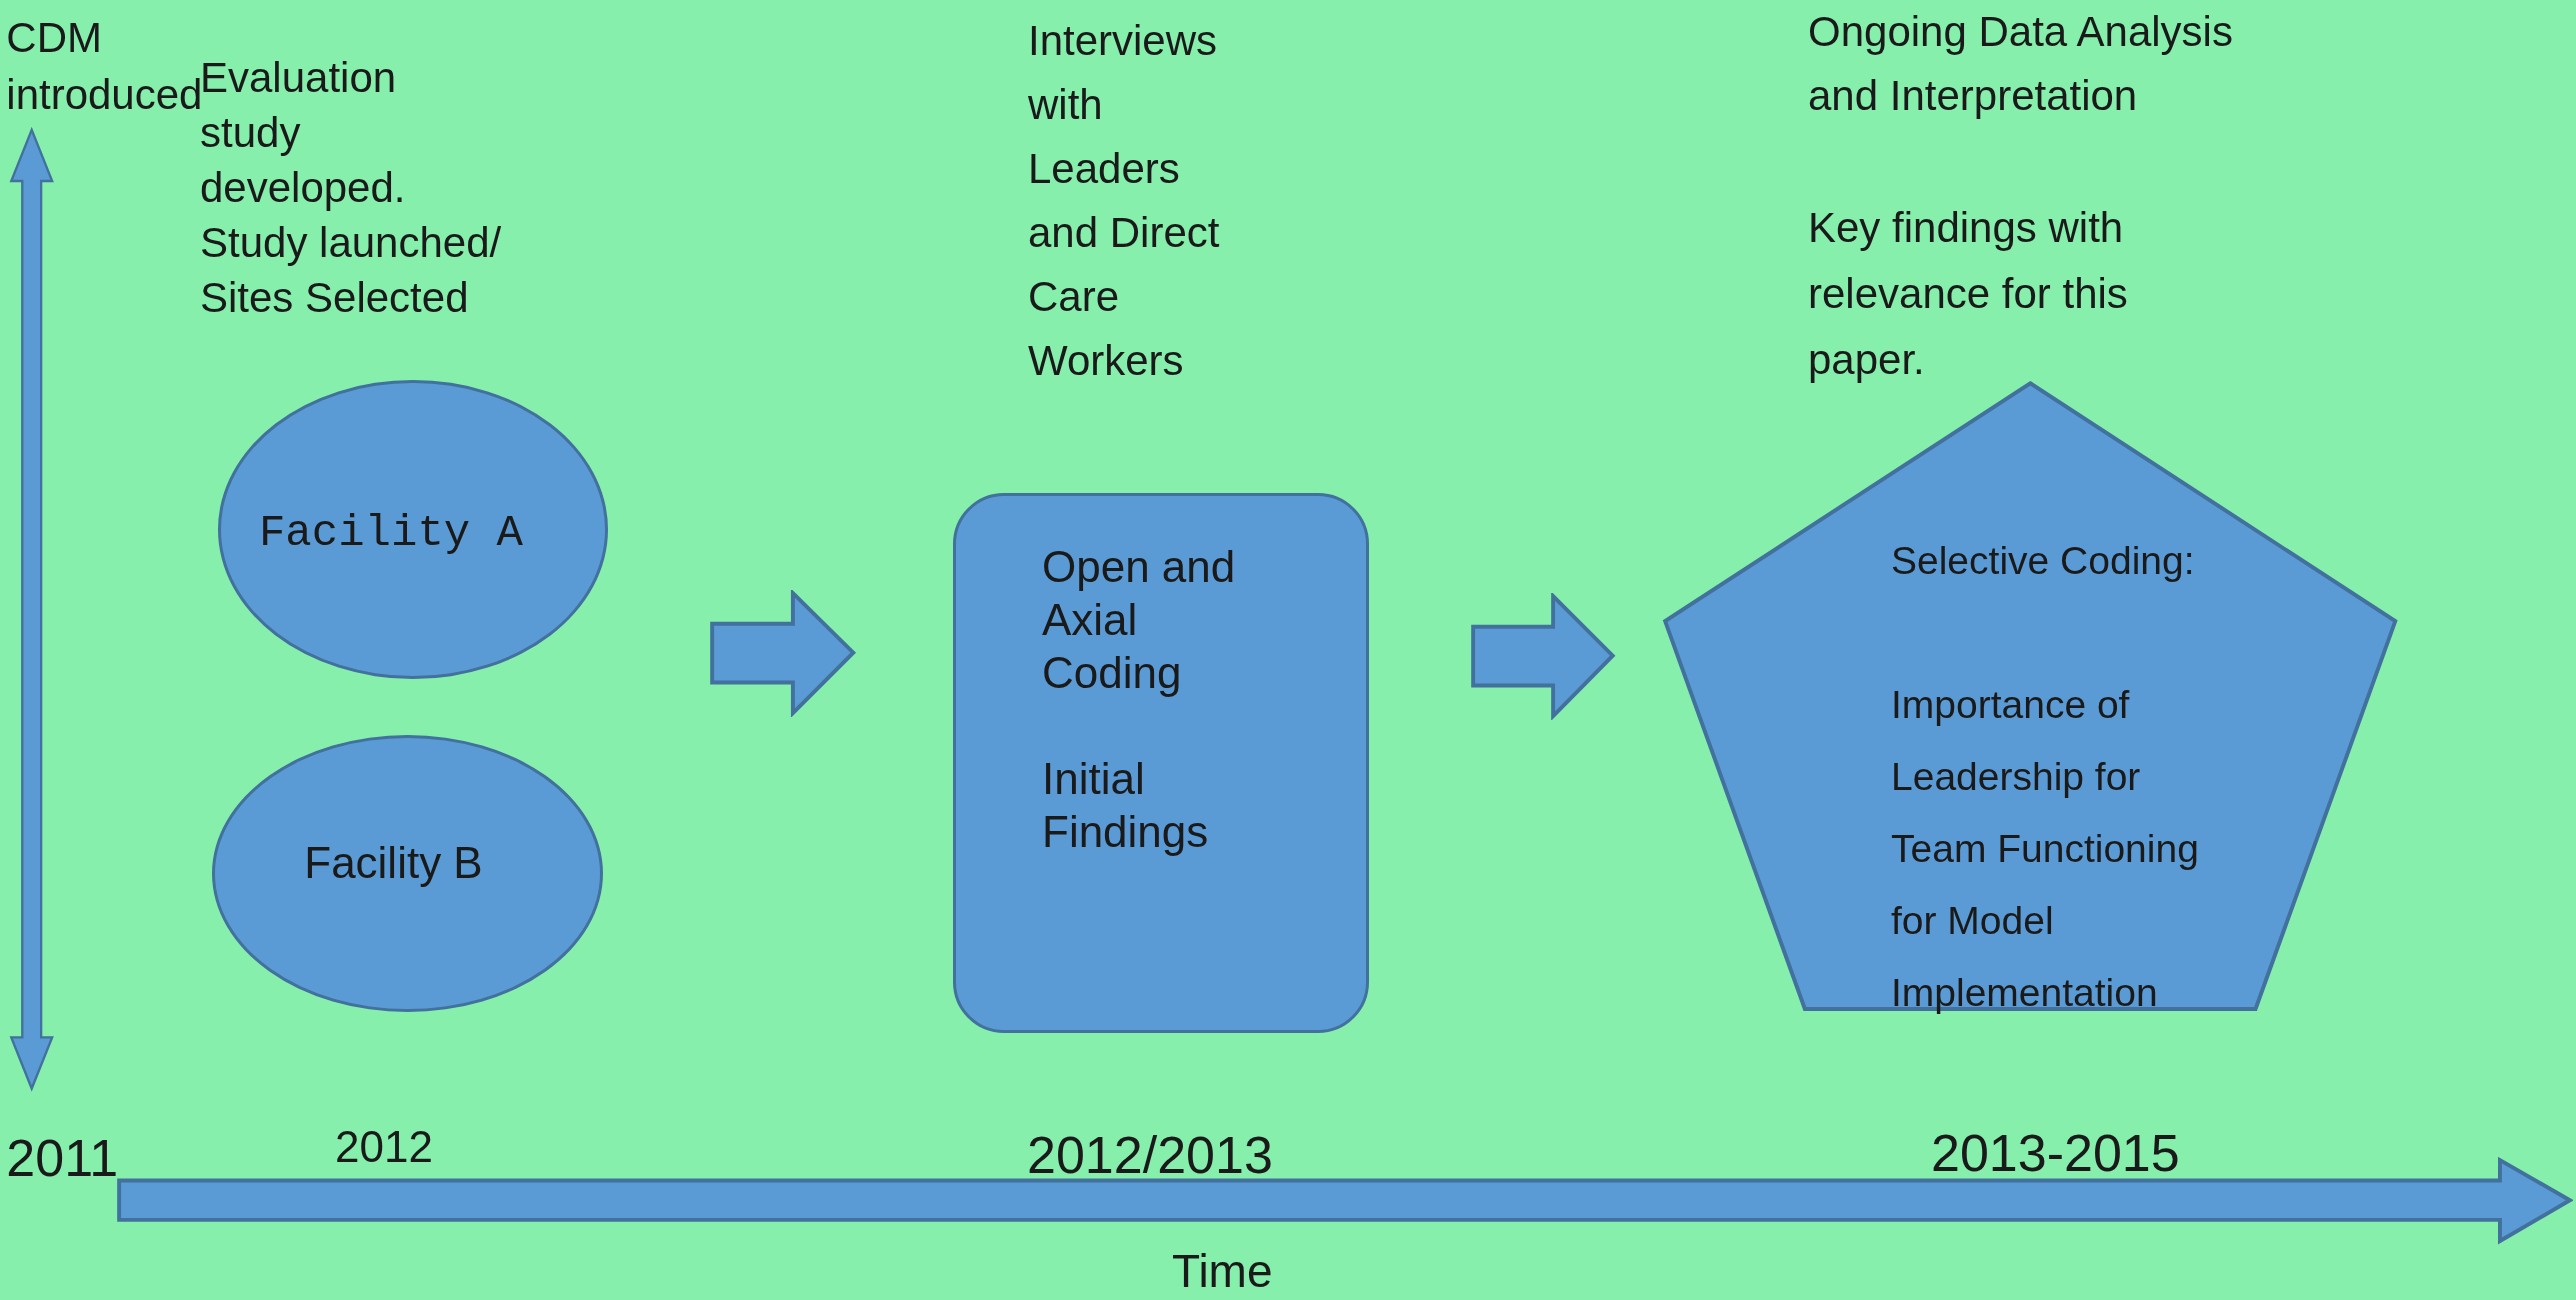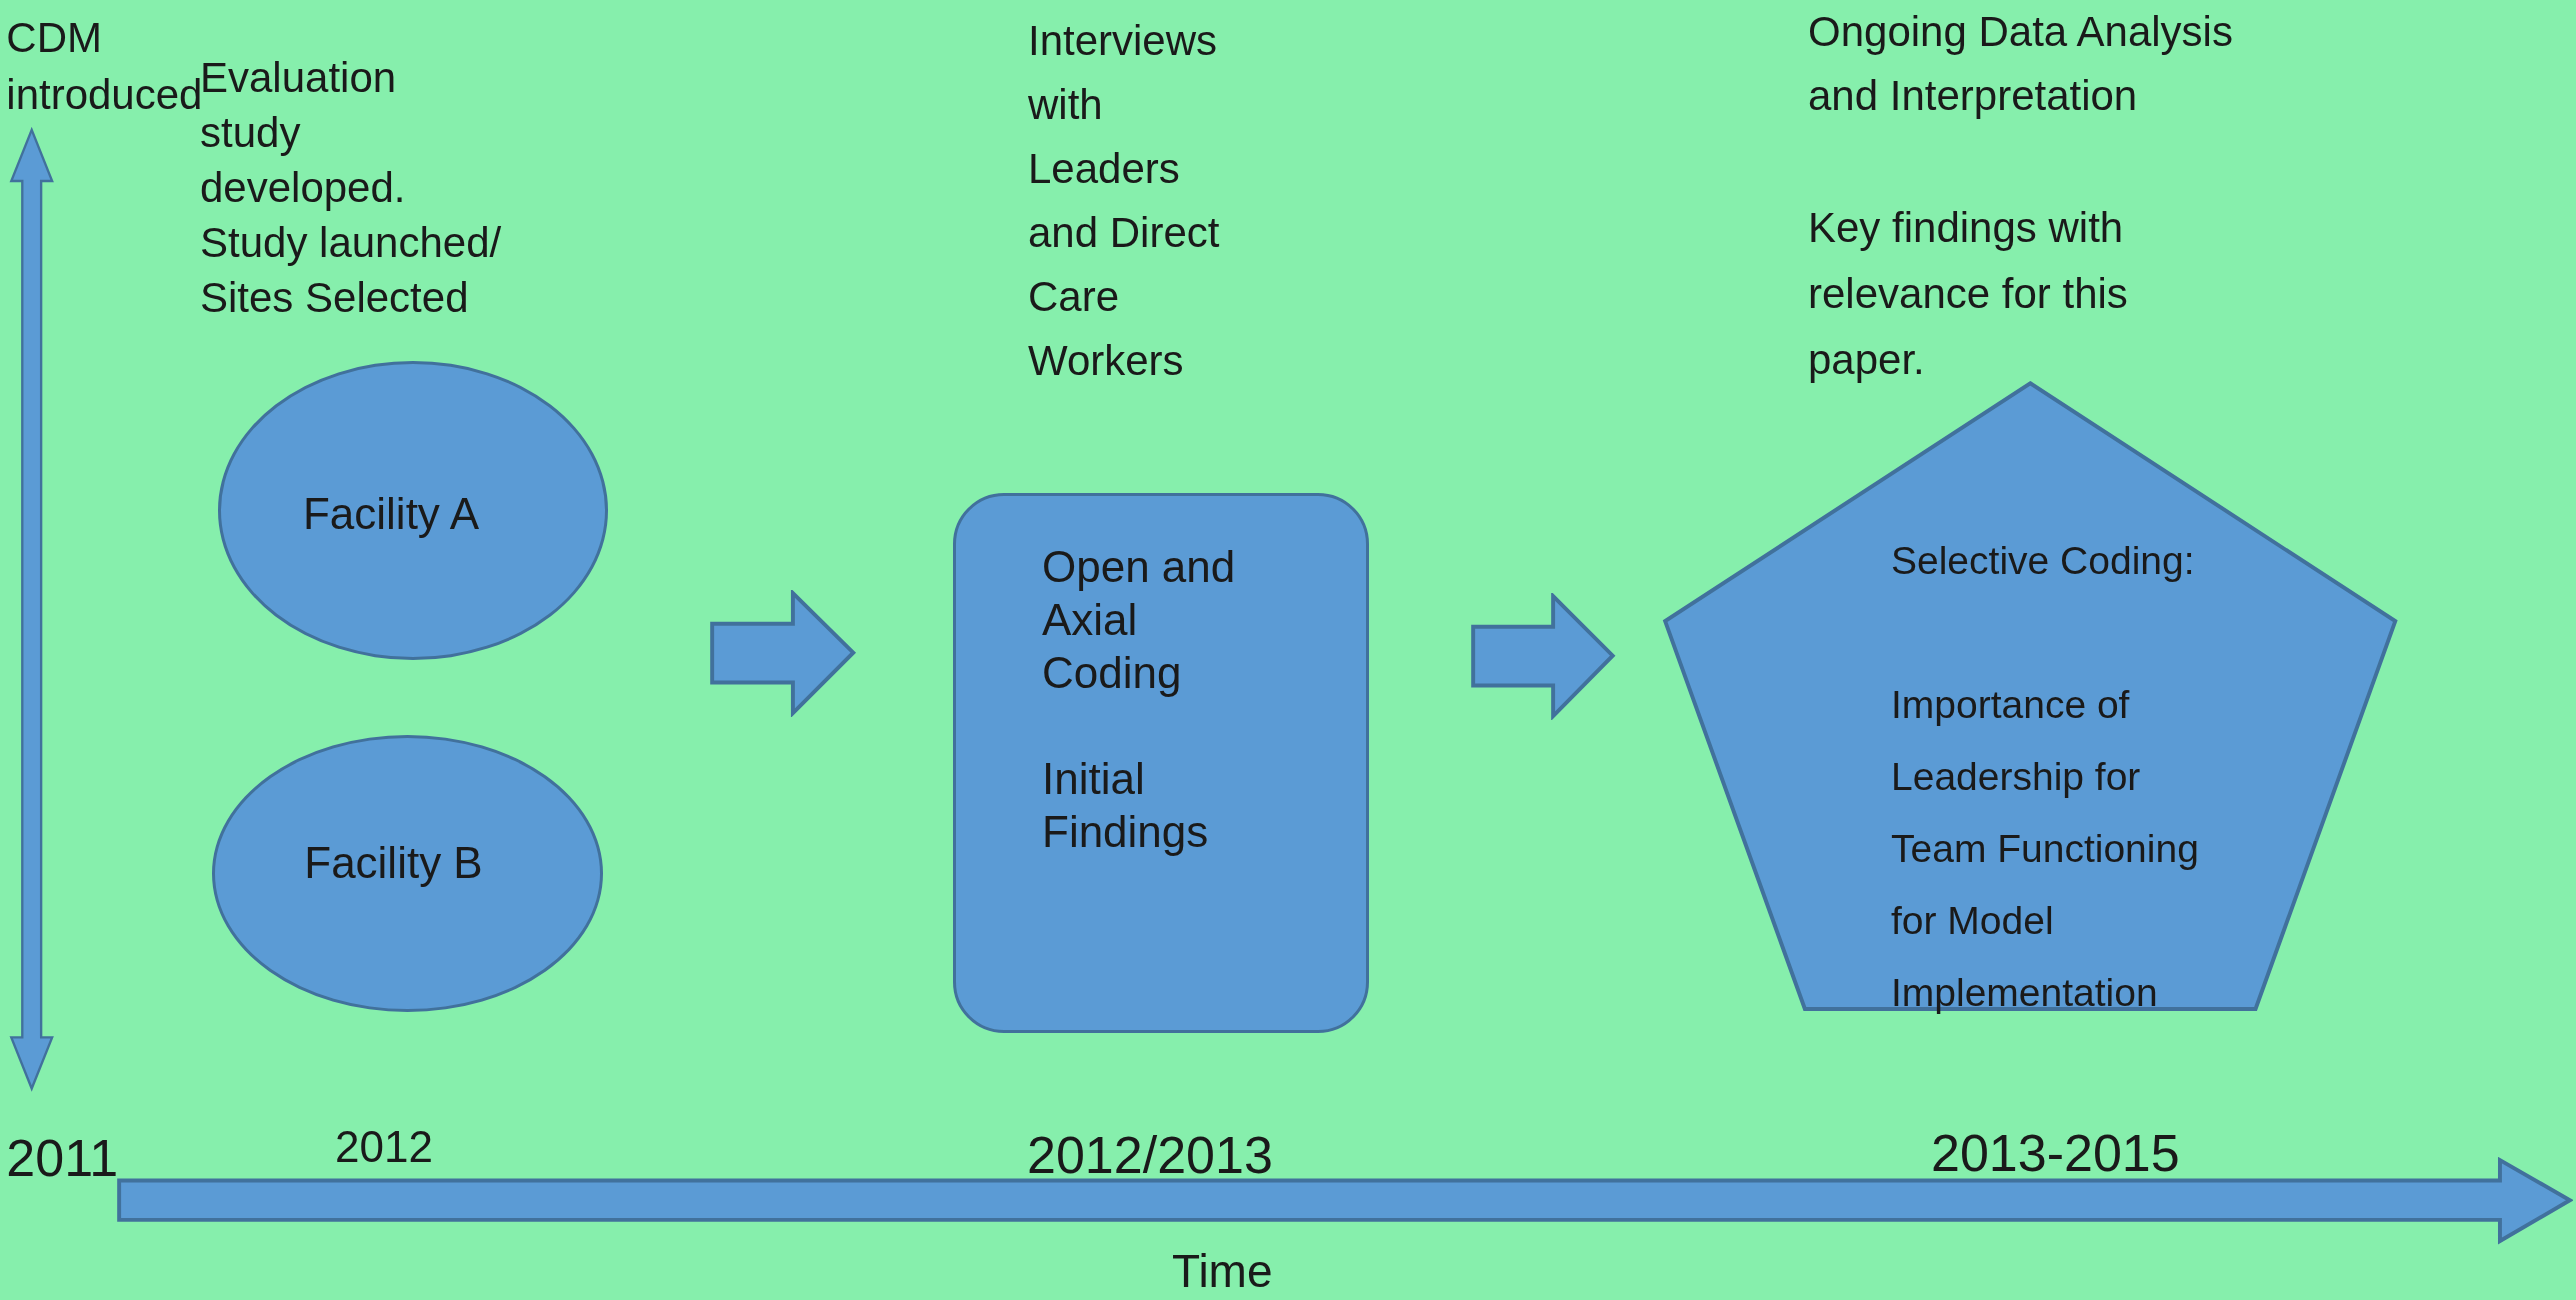--- a/index.html
+++ b/index.html
@@ -45,21 +45,21 @@
   <svg class="shape-svg" style="left:7.9px;top:126px;" width="49" height="968" viewBox="0 0 62 1232">
     <polygon points="30,5 56,70 42,70 42,1160 56,1160 30,1225 4,1160 18,1160 18,70 4,70" fill="#5B9BD5" stroke="#41719C" stroke-width="3" stroke-linejoin="miter"></polygon>
   </svg>
 
   <div class="lbl" style="left:200px;top:14px;font-size:42px;line-height:55px;margin-top:36px;">Evaluation
 study
 developed.
 Study launched/
 Sites Selected</div>
 
-  <div class="ellipse" style="left:218px;top:361px;width:390px;height:299px;">
+  <div class="ellipse" style="left:218px;top:380px;width:390px;height:299px;font-family:Liberation Mono, monospace;">
     <span style="transform:translate(-22px,3.1px);">Facility A</span>
   </div>
 
   <div class="ellipse" style="left:212px;top:735px;width:391px;height:277px;">
     <span style="transform:translate(-14px,-11px);">Facility B</span>
   </div>
 
   <svg class="shape-svg" style="left:709px;top:590px;" width="149" height="127" viewBox="0 0 190 162">
     <polygon points="4,43 107,43 107,4 184,80 107,157 107,118 4,118" fill="#5B9BD5" stroke="#41719C" stroke-width="5" stroke-linejoin="miter"></polygon>
   </svg>

